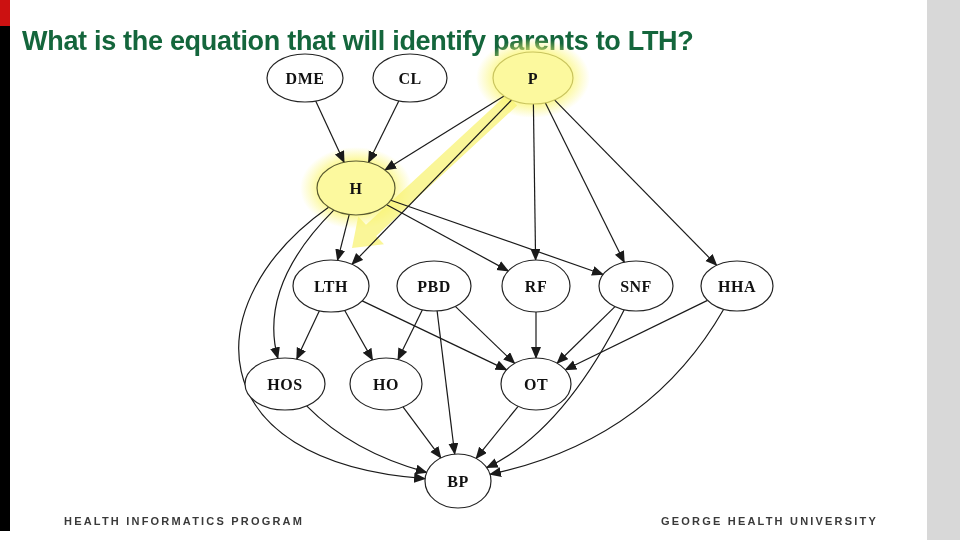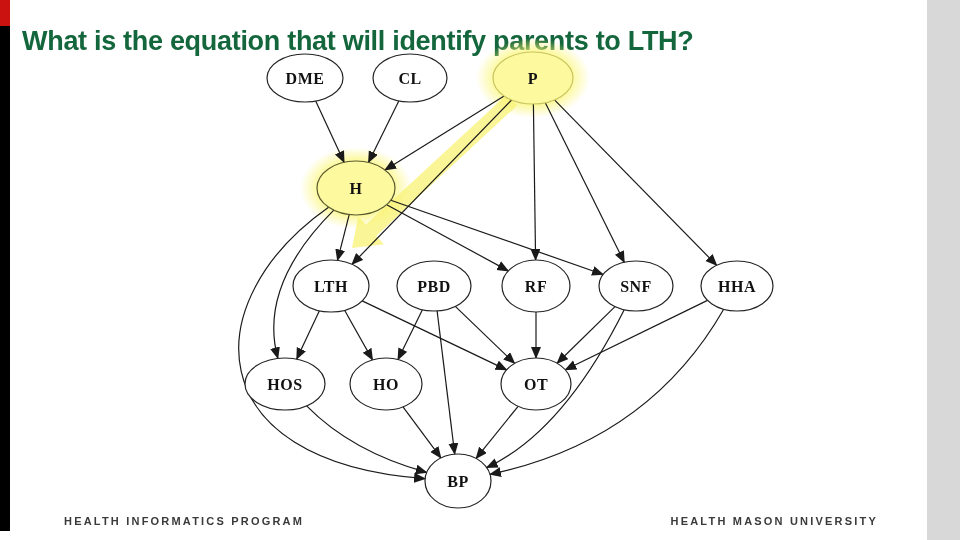--- a/index.html
+++ b/index.html
@@ -132,14 +132,14 @@
           <text x="536" y="389.5" class="node-label">OT</text>
         </g>
         <g>
           <ellipse cx="458" cy="481" rx="33" ry="27" fill="#ffffff" stroke="#232323" stroke-width="1.2"></ellipse>
           <text x="458" y="486.5" class="node-label">BP</text>
         </g>
       </g>
   </svg>
 
   <div class="footer left">HEALTH INFORMATICS PROGRAM</div>
-  <div class="footer right">HEALTH MASON UNIVERSITY</div>
+  <div class="footer right">GEORGE HEALTH UNIVERSITY</div>
 </div>
 
 </body></html>

